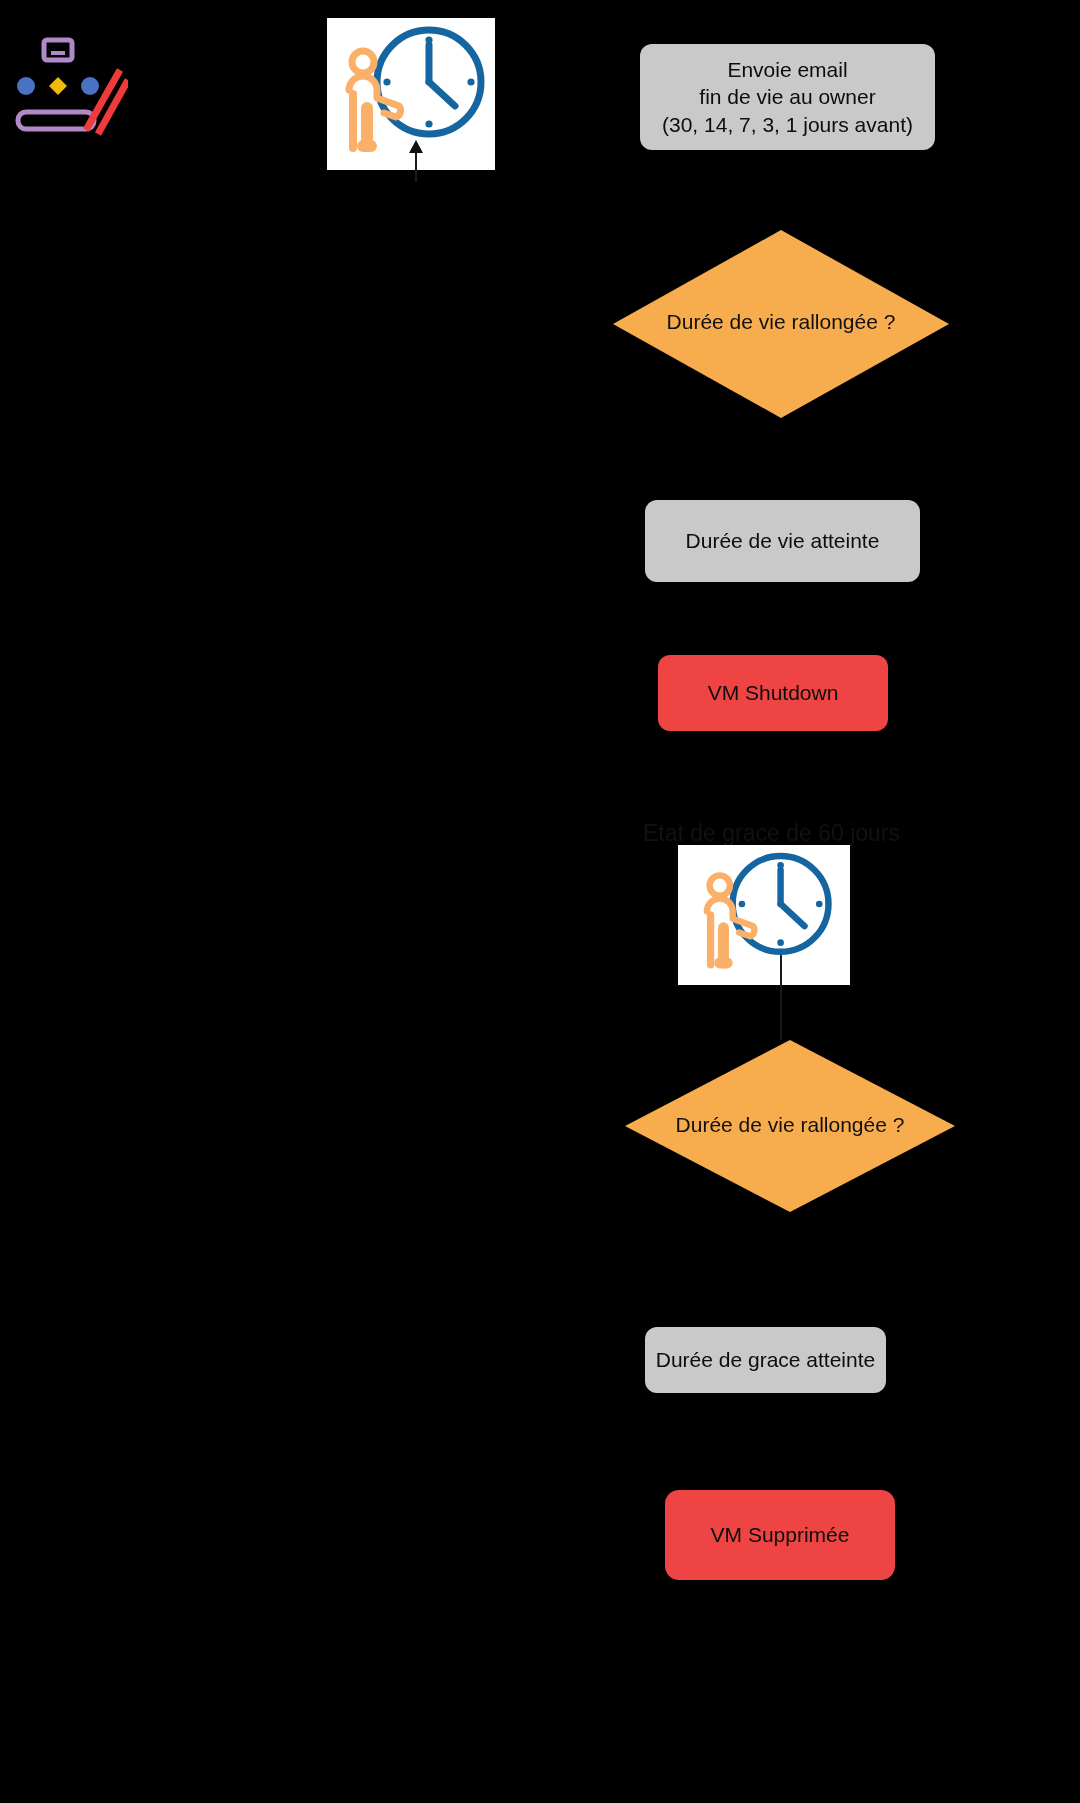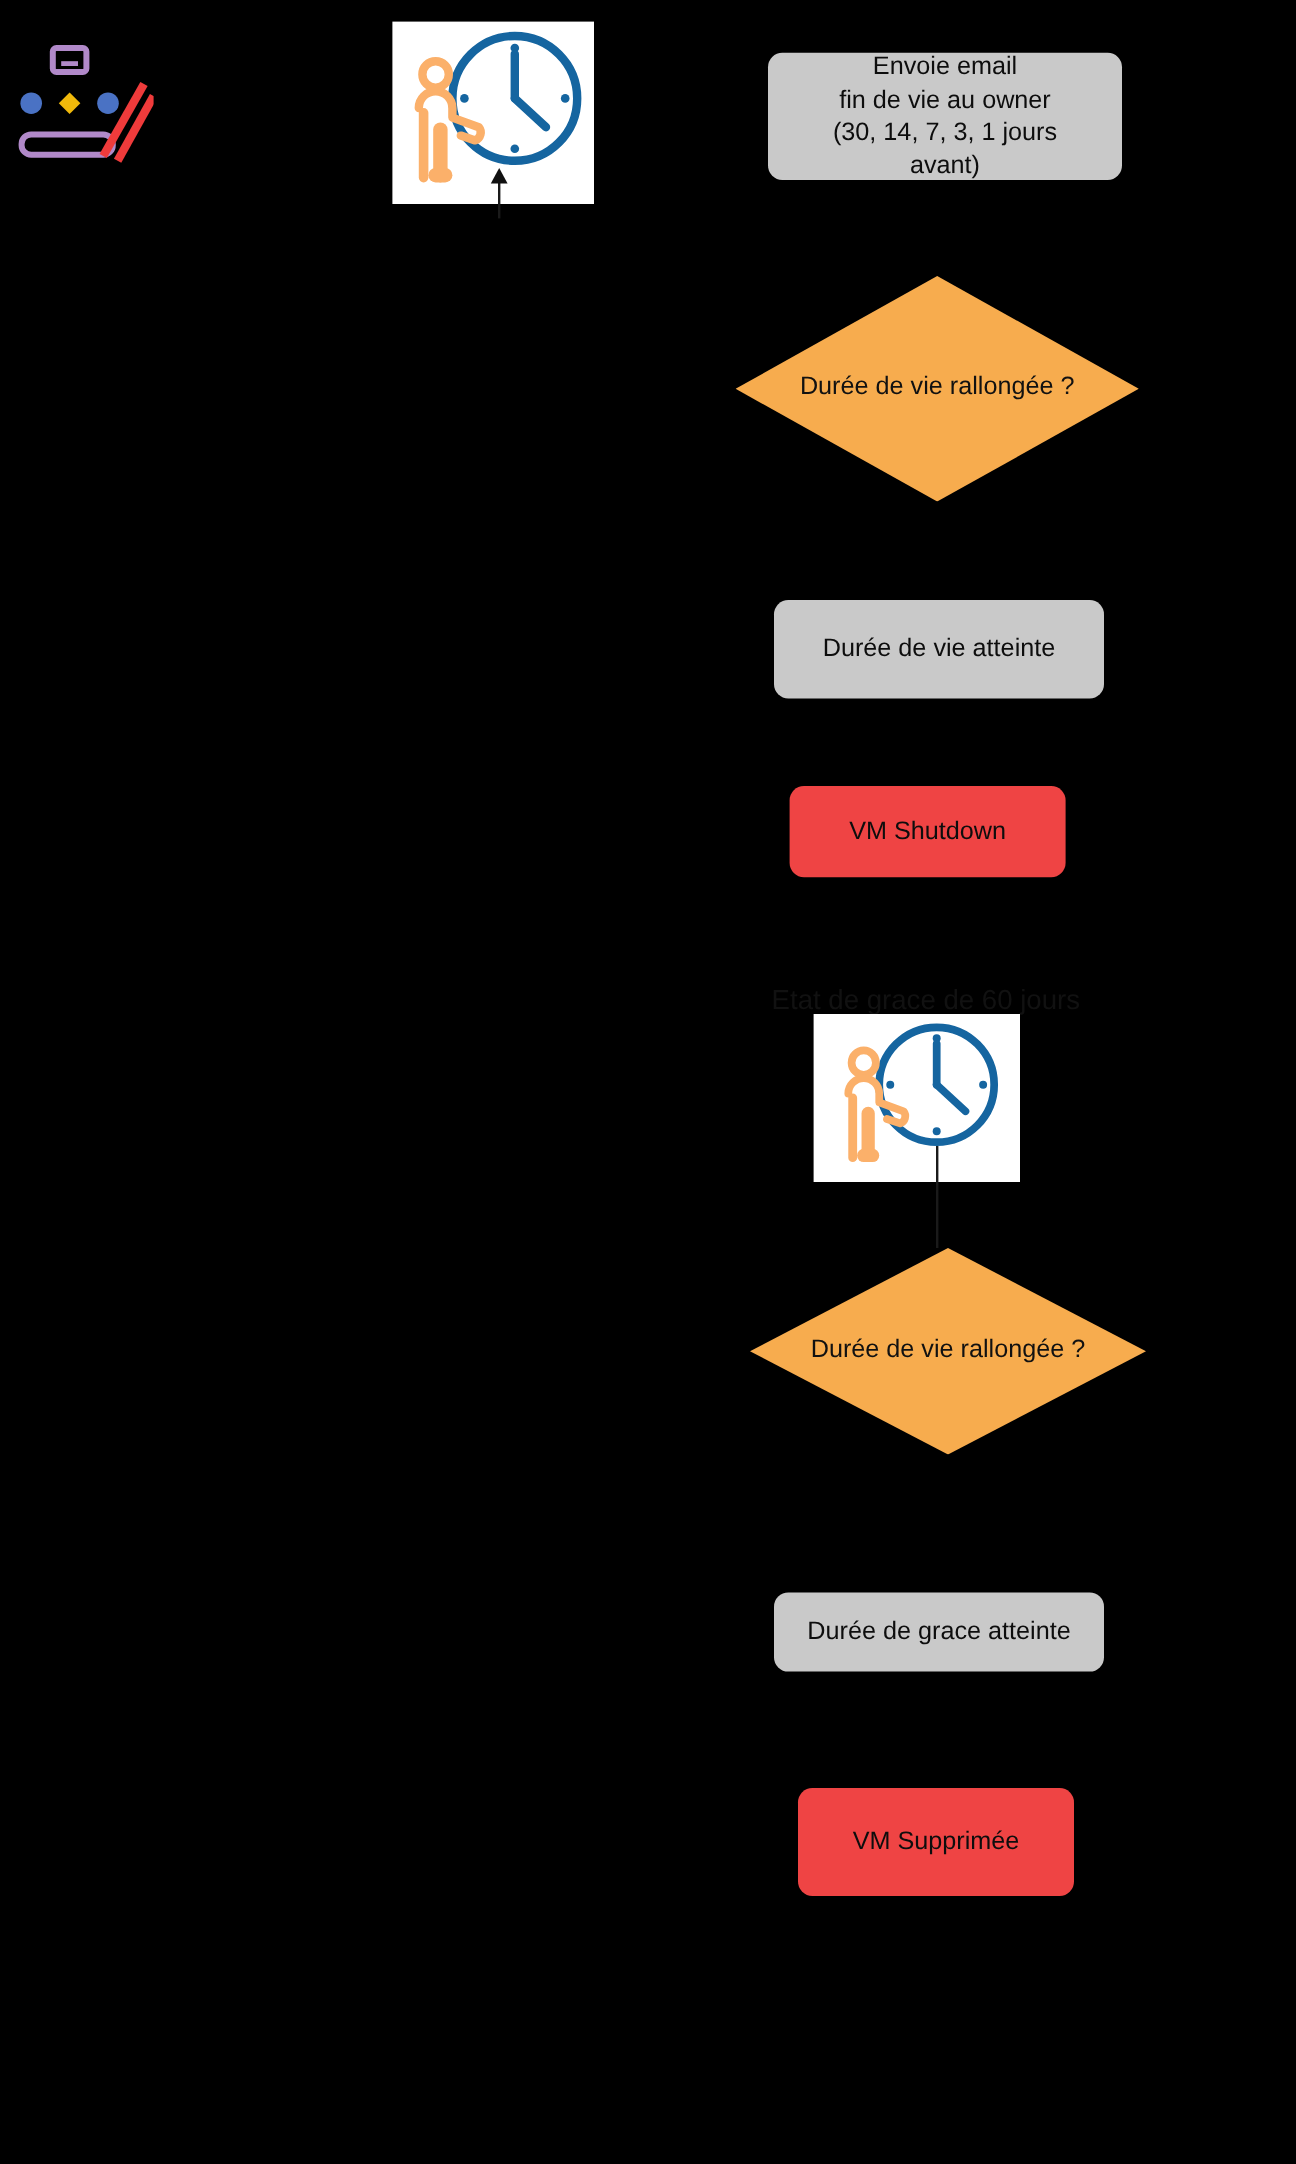--- a/index.html
+++ b/index.html
@@ -32,21 +32,21 @@
   
   .box {
     display: flex;
     align-items: center;
     justify-content: center;
     text-align: center;
     border-radius: 12px;
     color: #0d0d0d;
     line-height: 1.30;
     white-space: pre-line;
-    padding: 4px 24px;
+    padding: 4px 10px;
   }
   .box.grey   { background: #c9c9c9; }
   .box.red    { background: #ef4444; }
 
   
   .diamond-wrap {
     position: absolute;
   }
   .diamond-wrap svg {
     position: absolute;
@@ -180,21 +180,21 @@
 
   <div class="conn" style="left:780px; top:955px; width:2px; height:85px;"></div>
 
   <div class="diamond-wrap" style="left:625px; top:1040px; width:330px; height:172px;">
     <svg width="330" height="172" viewBox="0 0 330 172" xmlns="http://www.w3.org/2000/svg">
       <polygon points="165,0 330,86 165,172 0,86" fill="#f7ac4e"></polygon>
     </svg>
     <div class="diamond-label" style="top:73px; font-size:21px;">Durée de vie rallongée ?</div>
   </div>
 
-  <div class="node box grey" style="left:645px; top:1327px; width:275px; height:66px; font-size:21px;">
+  <div class="node box grey" style="left:645px; top:1327px; width:241px; height:66px; font-size:21px;">
     <span>Durée de grace atteinte</span>
   </div>
 
-  <div class="node box red" style="left:665px; top:1490px; width:230px; height:90px; font-size:21px;">
+  <div class="node box red" style="left:665px; top:1490px; width:230px; height:90px; font-size:21px;border-radius:14px;">
     <span>VM Supprimée</span>
   </div>
 
 </div>
 
 </body></html>

